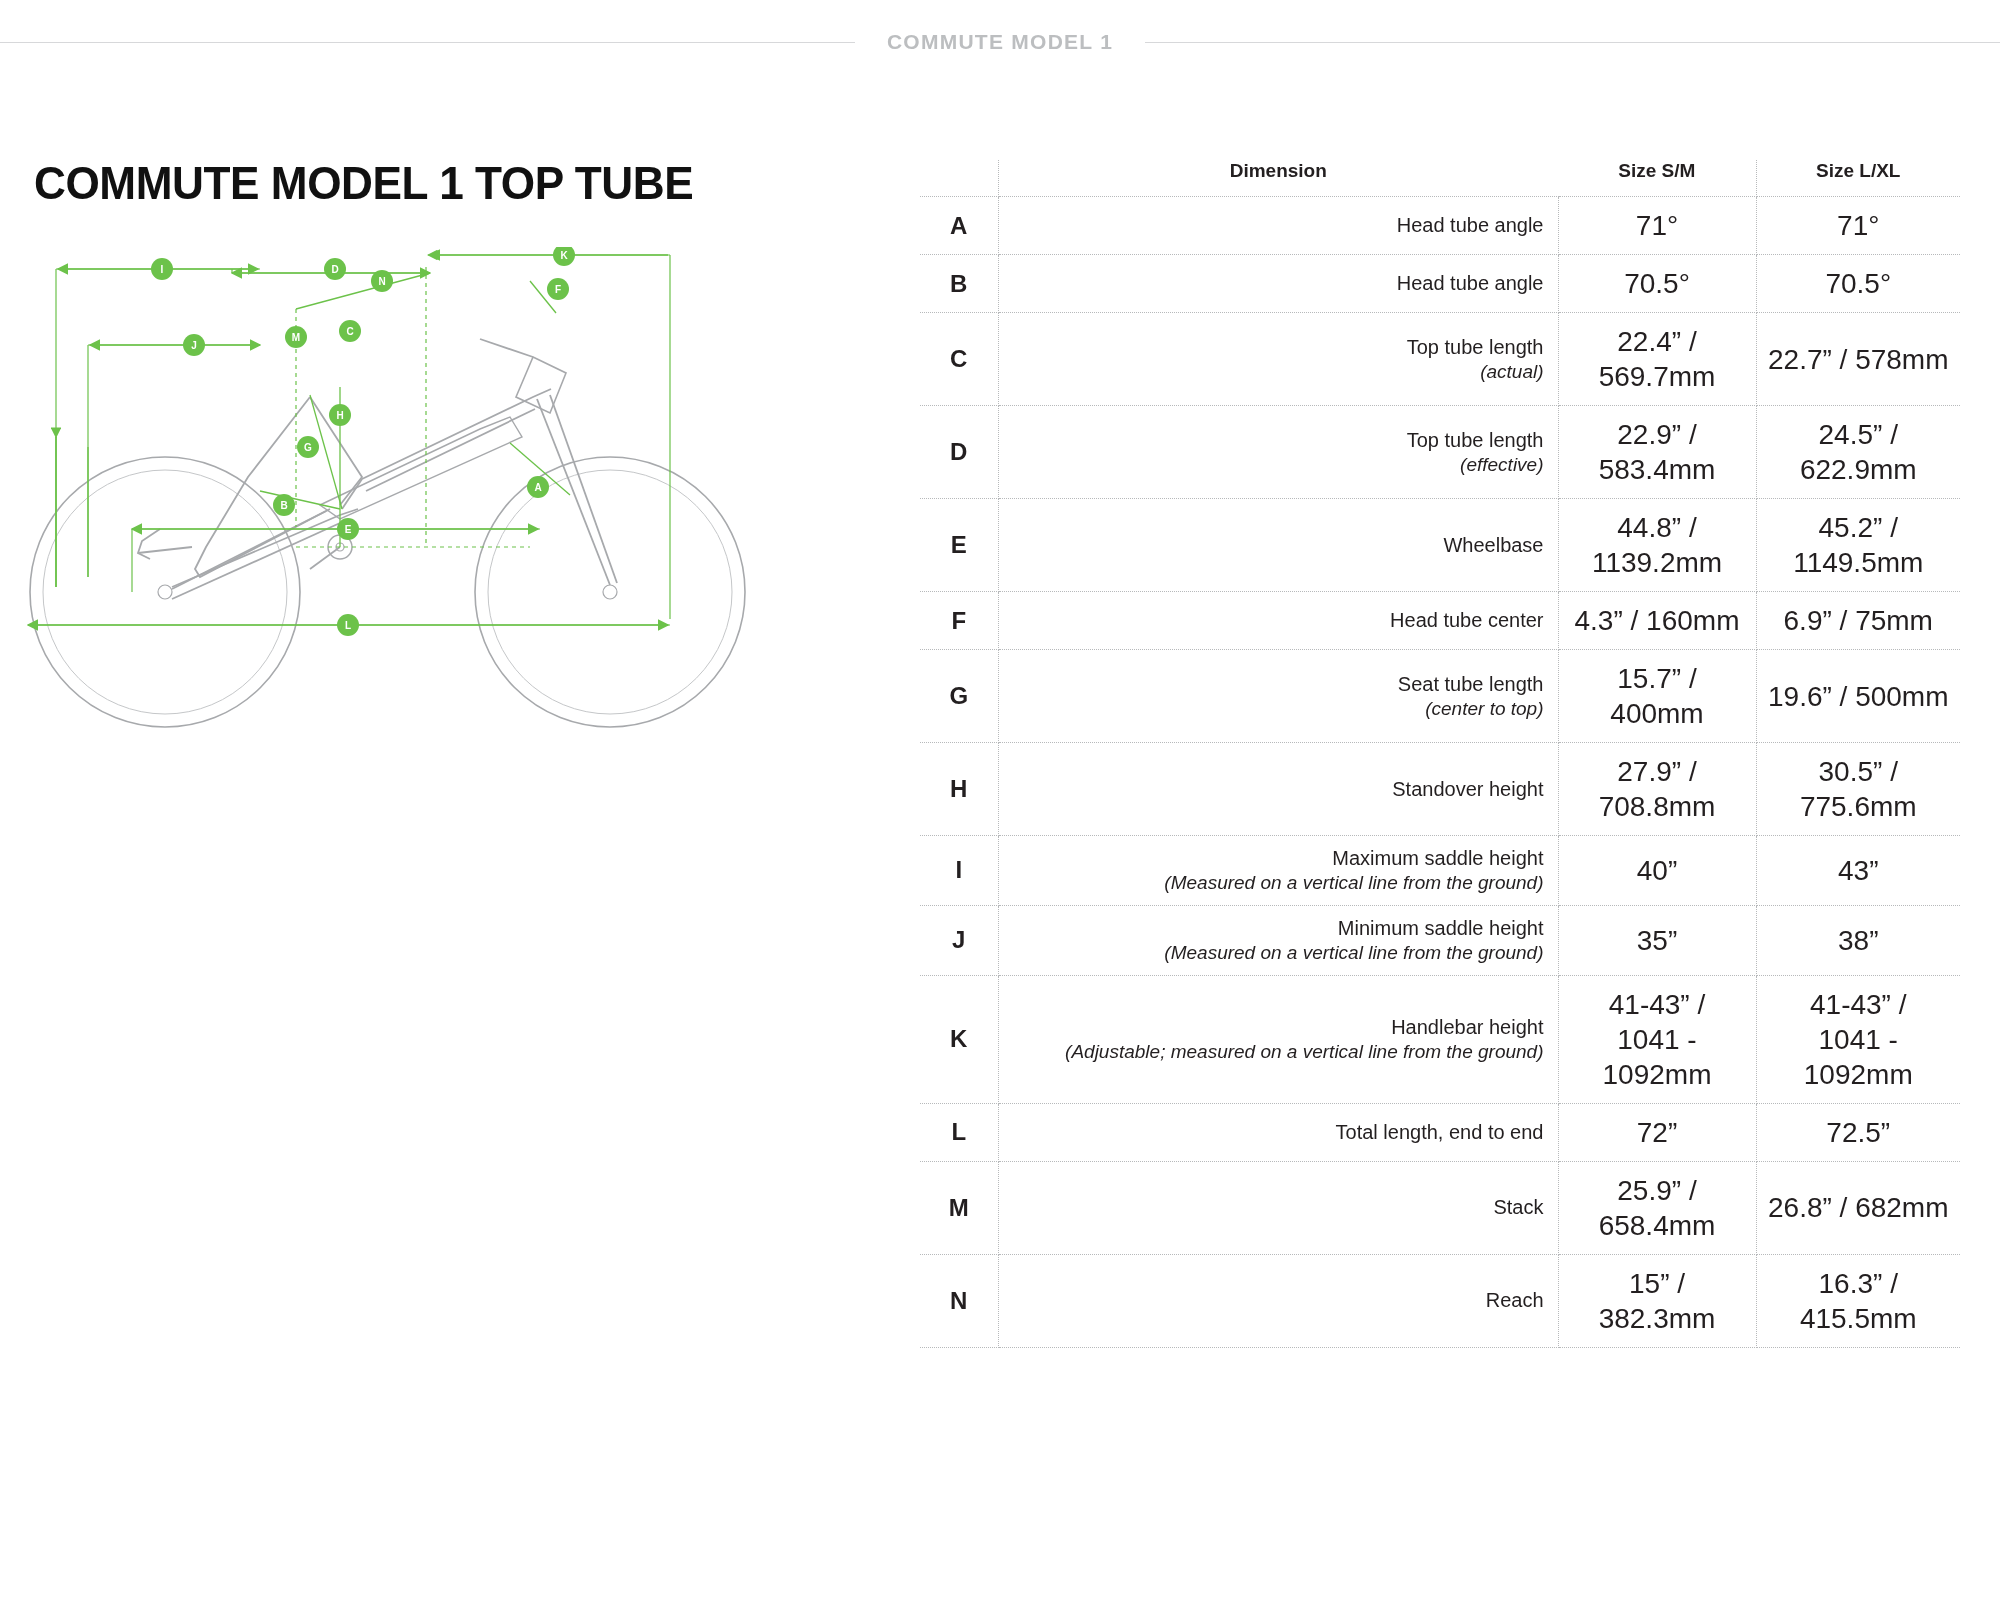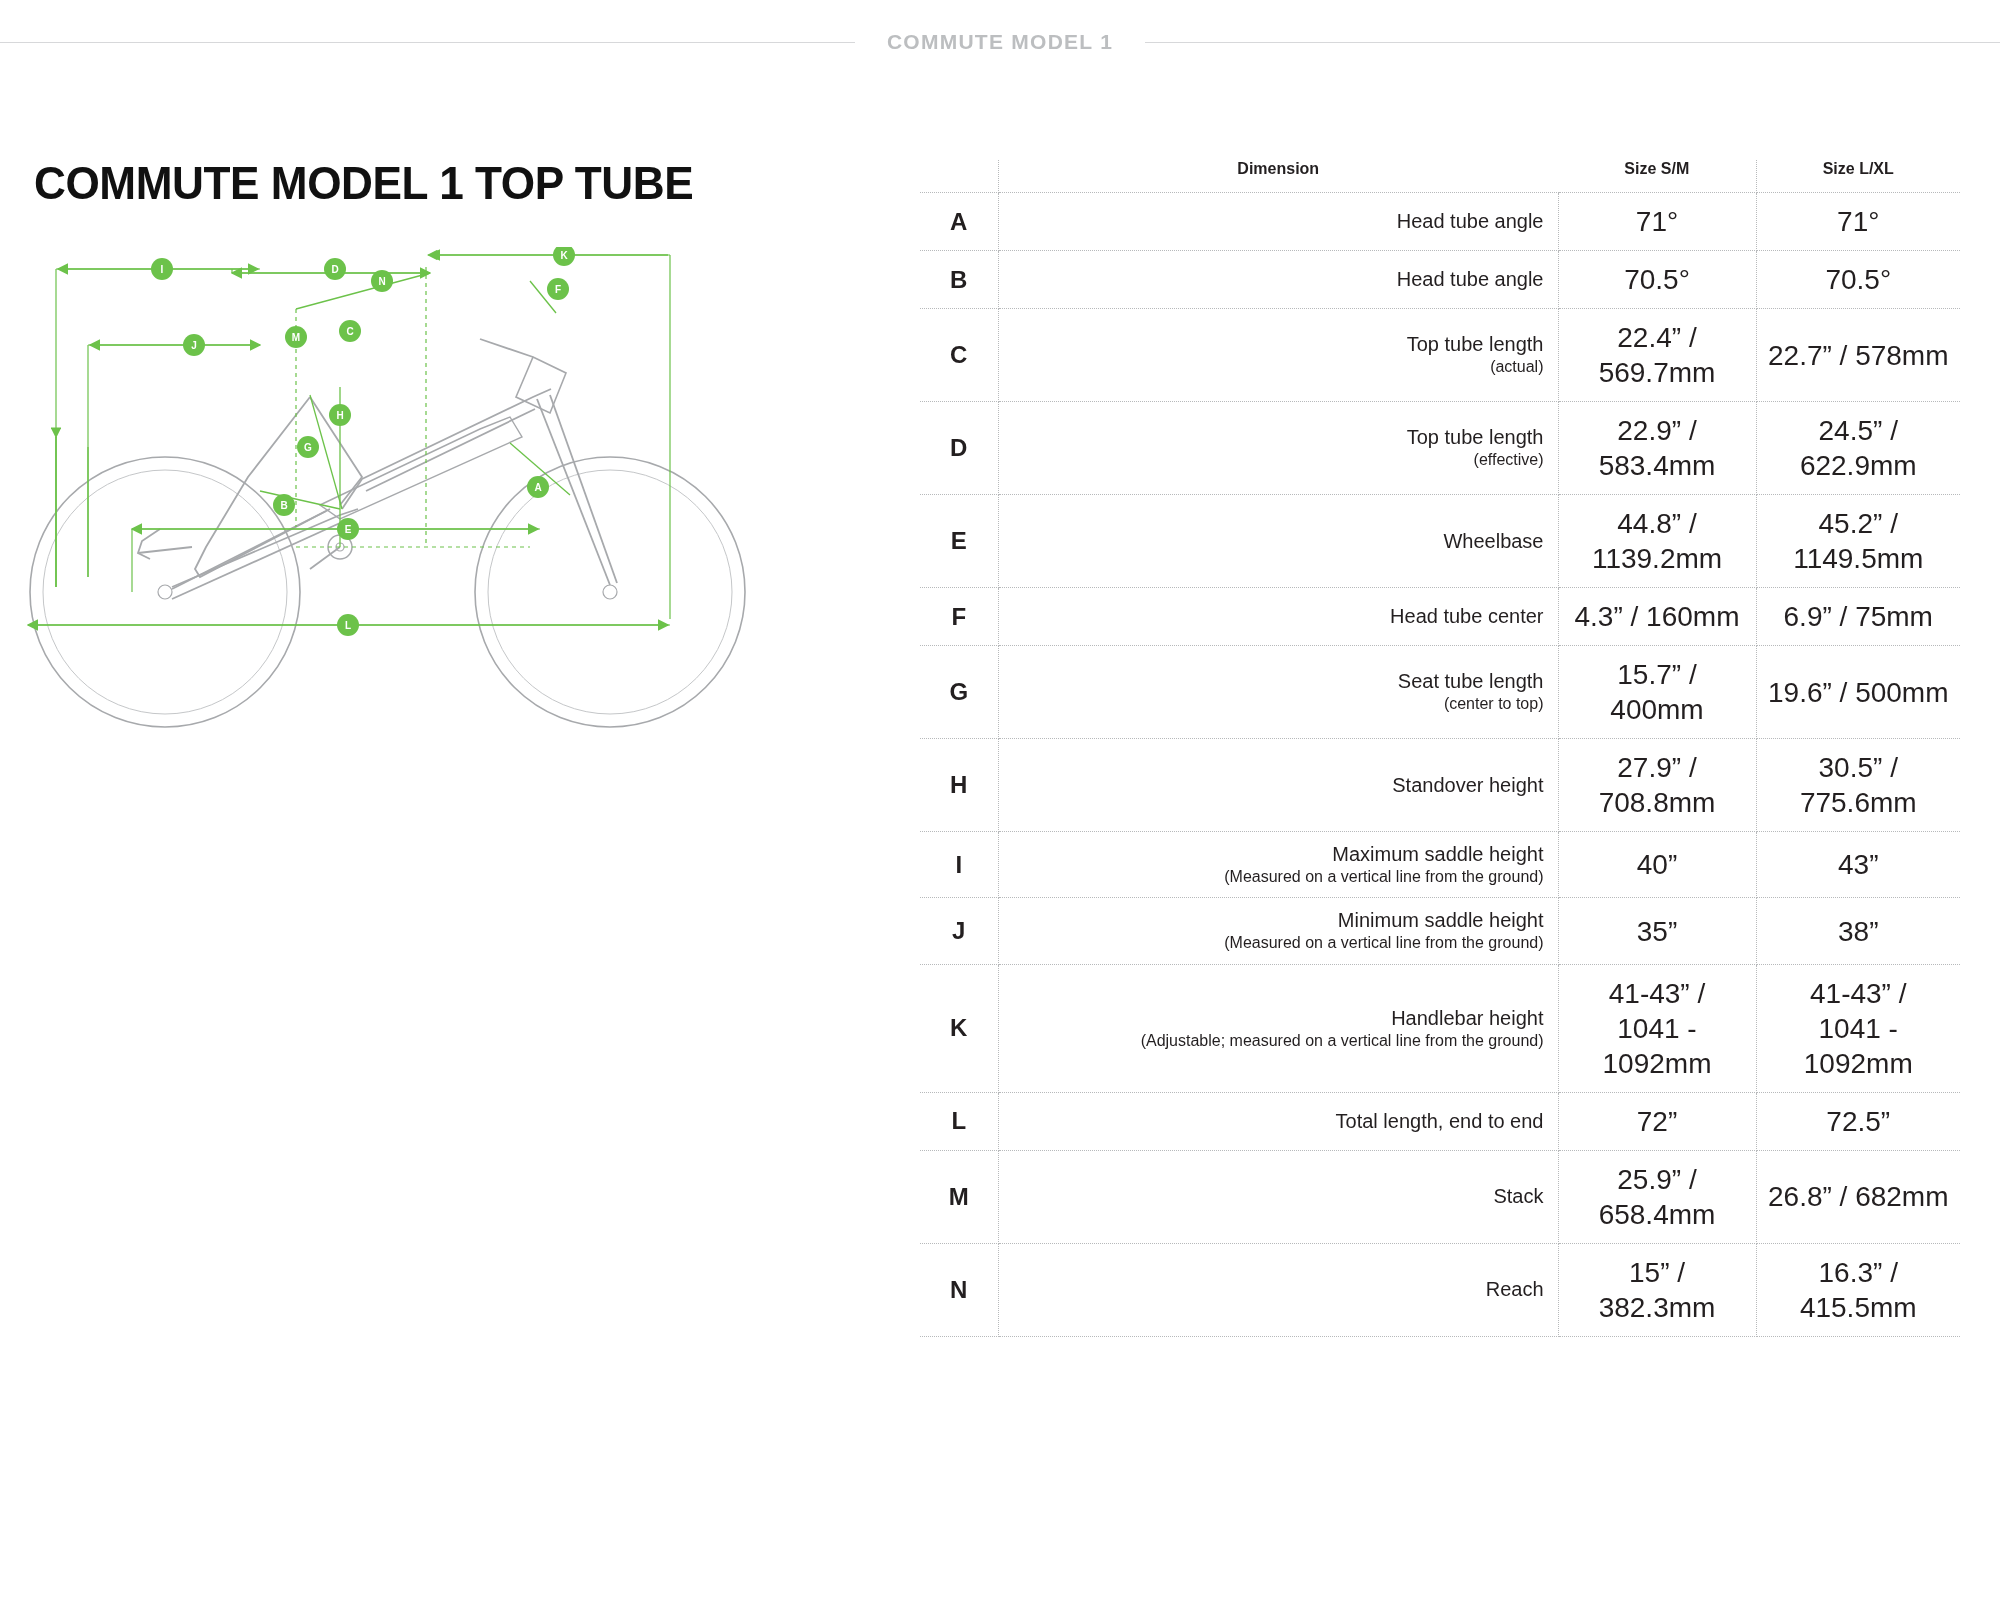--- a/index.html
+++ b/index.html
@@ -85,21 +85,21 @@
   .spec-table col.c-lxl    { width: 204px; }
 
   .spec-table th, .spec-table td {
     border-bottom: 1px dotted #b7b9bb;
     padding: 0;
     vertical-align: middle;
   }
   .spec-table tr.header-row th {
     border-bottom: 1px dotted #b7b9bb;
     padding-bottom: 14px;
-    font-size: 16px;
+    font-size: 19px;
     font-weight: bold;
     color: #231f20;
   }
   .spec-table tr.header-row th.blank { border-bottom: 1px dotted #b7b9bb; }
 
   .spec-table td.letter {
     text-align: center;
     font-weight: bold;
     font-size: 24px;
     border-right: 1px dotted #b7b9bb;
@@ -111,23 +111,24 @@
   .spec-table td.dim {
     text-align: right;
     font-size: 20px;
     color: #231f20;
     padding: 11px 14px;
     line-height: 1.15;
     border-right: 1px dotted #b7b9bb;
   }
   .spec-table td.dim .sub {
     display: block;
-    font-size: 16px;
+    font-size: 19px;
     color: #231f20;
     margin-top: 2px;
+    font-style: italic;
   }
   .spec-table td.val {
     text-align: center;
     font-size: 28px;
     color: #231f20;
     padding: 11px 10px;
     line-height: 1.25;
     white-space: pre-line;
   }
   .spec-table td.val.sm { border-right: 1px dotted #b7b9bb; }

